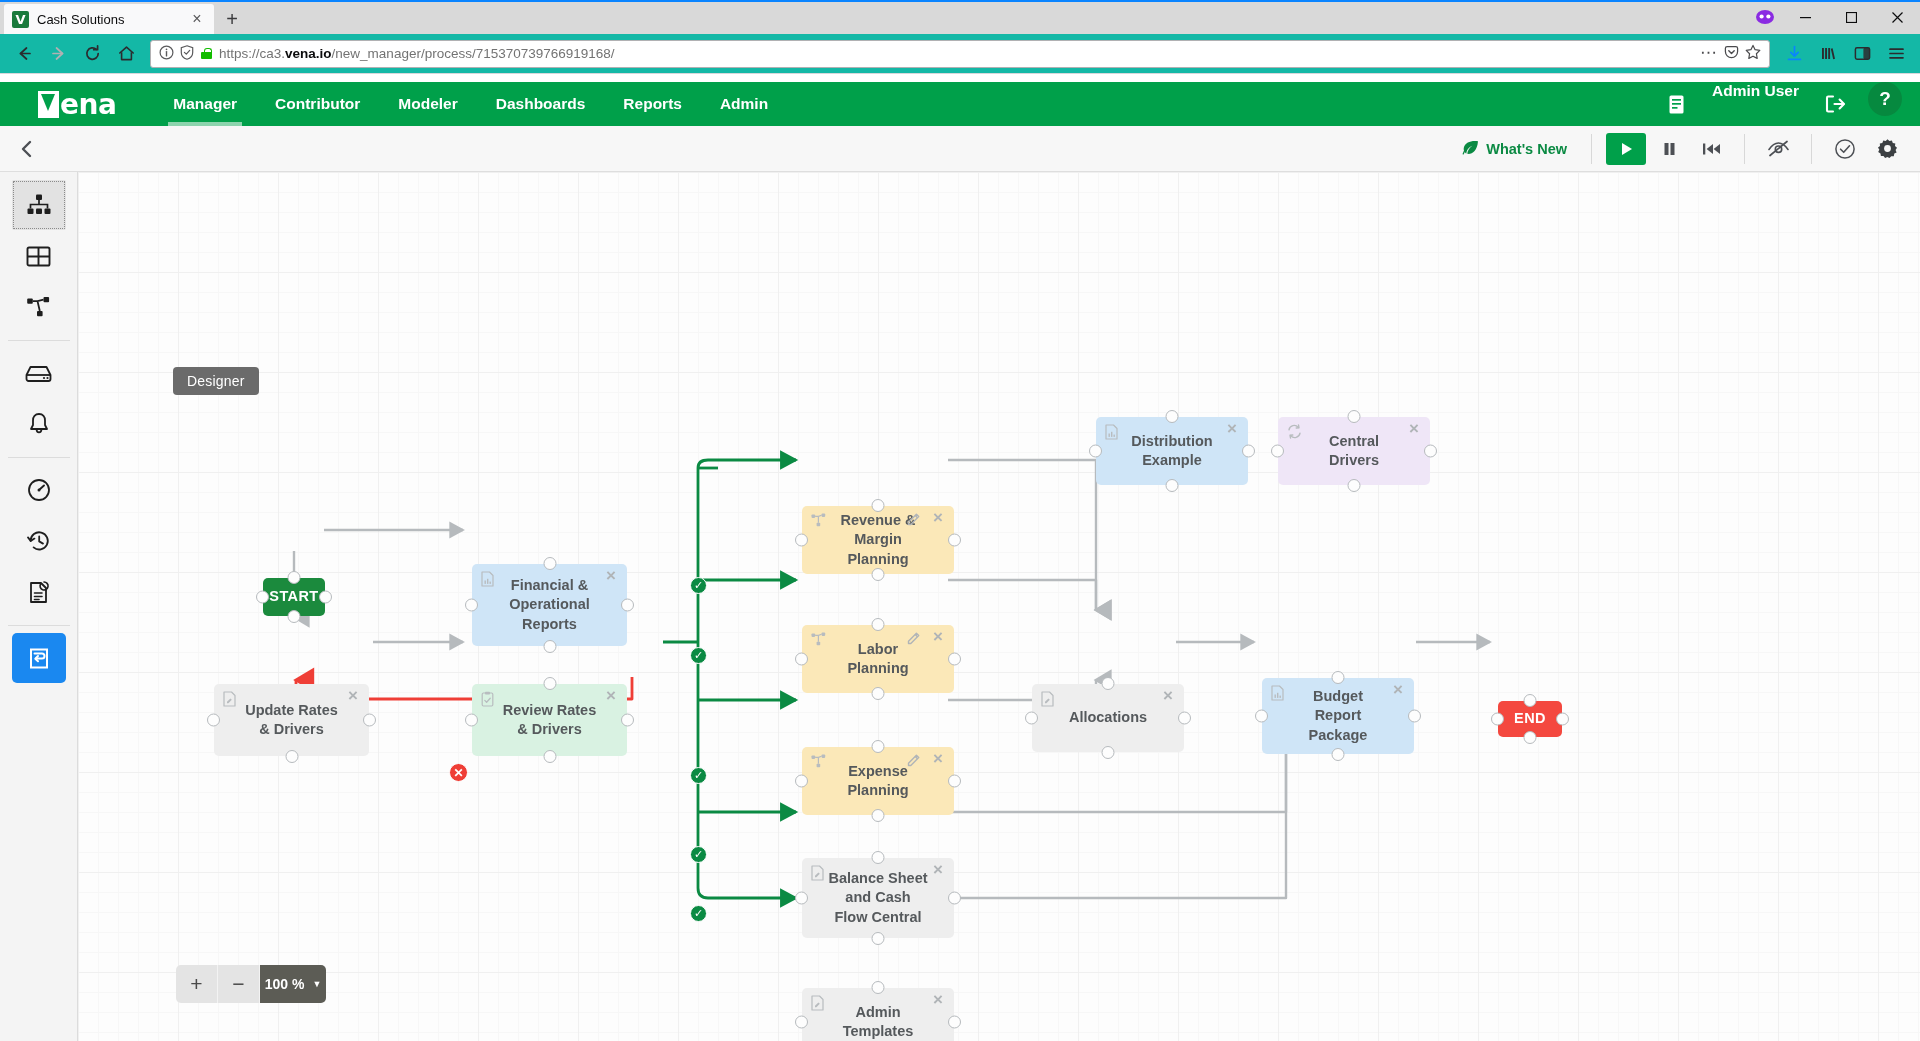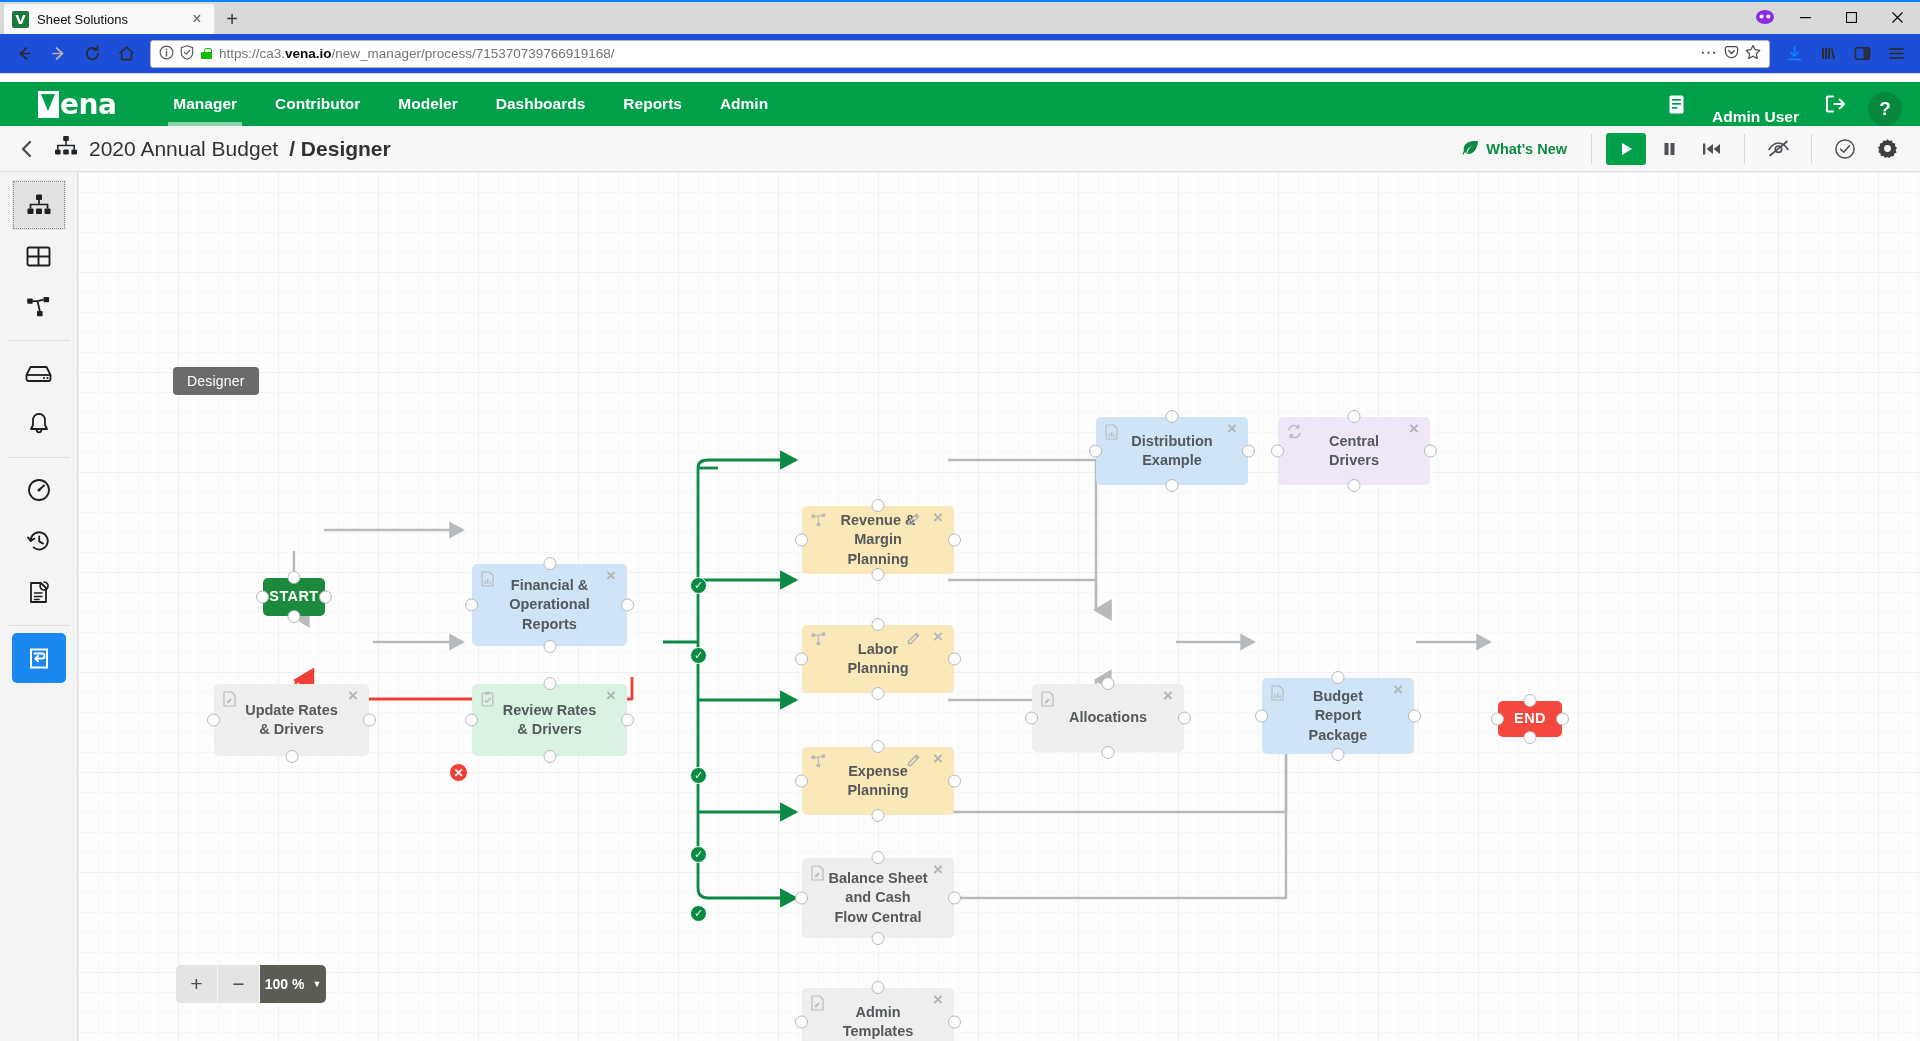--- a/index.html
+++ b/index.html
@@ -40,21 +40,21 @@
   }
   .win-btns {
     position: absolute; right: 0; top: 0; height: 34px; display: flex; align-items: center;
   }
   .win-btn {
     width: 46px; height: 34px; display: flex; align-items: center;
     justify-content: center; font-size: 13px; color: #0c0c0d; cursor: pointer;
   }
 
   .navbar {
-    height: 40px; background: #1d4ed8; display: flex; align-items: center;
+    height: 40px; background: #14b8a6; display: flex; align-items: center;
     padding: 0 8px; gap: 2px; flex: 0 0 40px;
     border-bottom: 1px solid #d7d7db;
   }
   .nav-ico {
     width: 32px; height: 32px; display: flex; align-items: center;
     justify-content: center; color: #2b2b2e; cursor: pointer; border-radius: 3px;
   }
   .nav-ico.dim { color: #b1b1b3; }
   .urlbar {
     flex: 1; height: 28px; background: #fff; border: 1px solid #b1b1b3;
@@ -105,21 +105,21 @@
   .gnav-item {
     color: #fff; font-size: 15.5px; font-weight: 700; padding: 0 19px;
     height: 44px; display: flex; align-items: center; cursor: pointer;
     position: relative; white-space: nowrap;
   }
   .gnav-item.active::after {
     content: ""; position: absolute; left: 14px; right: 14px; bottom: 0;
     height: 4px; background: #ffffff; opacity: .55;
   }
   .gright {
-    margin-left: auto; display: flex; align-items: flex-end; gap: 0; padding-right: 18px;
+    margin-left: auto; display: flex; align-items: flex-start; gap: 0; padding-right: 18px;
   }
   .gright-ico {
     color: #fff; padding: 0 14px; height: 44px; display: flex;
     align-items: center; cursor: pointer;
   }
   .gright-user {
     color: #fff; font-size: 15.5px; font-weight: 700; padding: 0 12px; cursor: pointer;
   }
   .help-btn {
     width: 34px; height: 34px; border-radius: 50%; background: #00reat;
@@ -273,21 +273,21 @@
   }
 </style>
 </head>
 <body>
 
 <div class="browser">
 
   <div class="tabstrip">
     <div class="tab">
       <span class="tab-favicon">V</span>
-      <span class="tab-title">Sheet Solutions</span>
+      <span class="tab-title">Cash Solutions</span>
       <span class="tab-close">×</span>
     </div>
     <div class="newtab">+</div>
     <div class="win-btns">
       <div style="width:34px;height:34px;display:flex;align-items:center;justify-content:center;">
         <svg width="20" height="20" viewBox="0 0 20 20">
             <ellipse cx="10" cy="10" rx="9" ry="7" fill="#8a2be2"></ellipse>
             <circle cx="6.6" cy="9.5" r="2.1" fill="#fff"></circle>
             <circle cx="13.4" cy="9.5" r="2.1" fill="#fff"></circle>
           </svg>
@@ -430,33 +430,20 @@
         <div class="help-btn">?</div>
       </div>
     </div>
 
     <div class="crumbbar">
       <div class="crumb-back">
         <svg width="16" height="20" viewBox="0 0 16 20">
             <path d="M11 3 L4 10 L11 17" fill="none" stroke="#4d5055" stroke-width="2.4" stroke-linecap="round" stroke-linejoin="round"></path>
           </svg>
       </div>
-      <div class="crumb-title">
-        <span>
-          <svg width="24" height="22" viewBox="0 0 24 22">
-              <rect x="9.2" y="1" width="5.6" height="5" rx="1" fill="#21262a"></rect>
-              <rect x="1" y="14.5" width="5.6" height="5" rx="1" fill="#21262a"></rect>
-              <rect x="9.2" y="14.5" width="5.6" height="5" rx="1" fill="#21262a"></rect>
-              <rect x="17.4" y="14.5" width="5.6" height="5" rx="1" fill="#21262a"></rect>
-              <path d="M12 6 v4.5 M3.8 14.5 v-4 H20.2 v4" fill="none" stroke="#21262a" stroke-width="1.6"></path>
-            </svg>
-        </span>
-        <span>2020 Annual Budget </span>
-          <span class="part2">/ Designer</span>
-      </div>
       <div class="crumb-right">
         <div class="whatsnew">
           <span>
             <svg width="17" height="15" viewBox="0 0 17 15">
                 <path d="M16 1.2 C9 0.2 3.4 2.6 2 7 C1 10.2 2.6 12.6 4.4 13.6 C4.4 11 6.2 7.4 10.4 5.6 C7.6 8 5.6 10.6 5.2 13.8 C9.8 14.6 15.2 11.4 16 1.2 Z" fill="#0b8a43"></path>
                 <path d="M1.2 14 C2.4 10.2 5.6 6.6 9.8 5" fill="none" stroke="#0b8a43" stroke-width="1.2" stroke-linecap="round"></path>
               </svg>
           </span>
           <span>What's New</span>
         </div>

